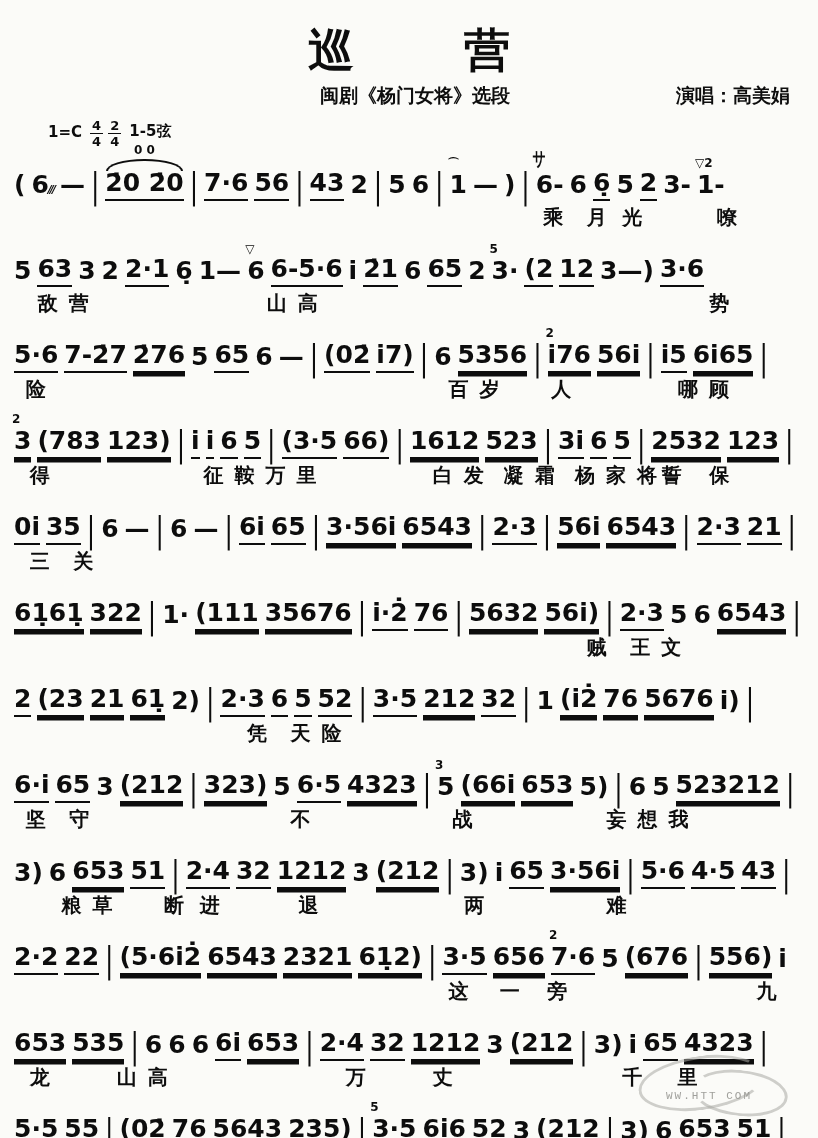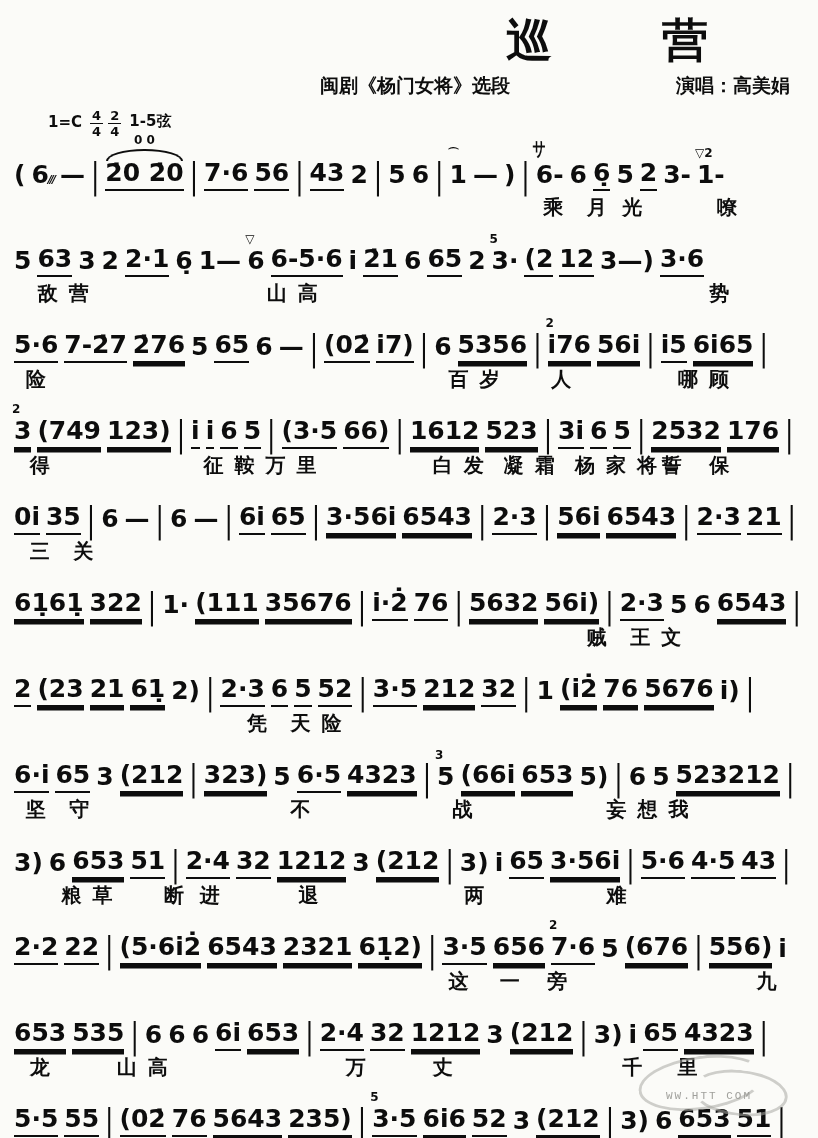--- a/index.html
+++ b/index.html
@@ -5,27 +5,27 @@
   html,body{margin:0;padding:0;}
   body{
     width:818px;height:1138px;
     background:#fbfbf8;color:#0d0d0d;
     font-family:"Liberation Serif", serif;
     position:relative;overflow:hidden;
   }
   .sheet{position:relative;width:818px;height:1138px;}
   
   .title{
-    text-align:right;
+    text-align:center;
     font-family:"DejaVu Serif", serif;
     font-weight:bold;
     font-size:46px;
     letter-spacing:110px;
     padding-left:110px; 
-    padding-top:14px;
+    padding-top:24px;
     line-height:1.15;
   }
   .sub-row{position:relative;height:26px;margin-top:6px;font-size:19px;}
   .subtitle{position:absolute;left:0;right:0;text-align:center;font-weight:bold;margin-left:12px;}
   .performer{position:absolute;right:28px;top:0;font-weight:bold;}
   .key-row{
     margin:8px 0 2px 48px;
     font-family:"DejaVu Sans", sans-serif;
     font-weight:bold;font-size:15px;
     display:flex;align-items:center;gap:8px;height:30px;
@@ -199,40 +199,40 @@
         <div class="lyrics-row">
           <span class="lyric" style="left: 1.5%;">险</span>
           <span class="lyric" style="left: 55%;">百岁</span>
           <span class="lyric" style="left: 68%;">人</span>
           <span class="lyric" style="left: 80%; margin-left: 32px;">哪顾</span>
         </div>
       </div>
       <div class="score-line">
         <div class="notes-row">
           <span class="tok u2">3<span class="sup">2</span></span>
-          <span class="tok u2">(749</span>
+          <span class="tok u2">(783</span>
           <span class="tok u2">123)</span>
           <span class="tok bar">|</span>
           <span class="tok u1">i</span>
           <span class="tok u1">i</span>
           <span class="tok u1">6</span>
           <span class="tok u1">5</span>
           <span class="tok bar">|</span>
           <span class="tok u1">(3·5</span>
           <span class="tok u1">66)</span>
           <span class="tok bar">|</span>
           <span class="tok u2">1612</span>
           <span class="tok u2">523</span>
           <span class="tok bar">|</span>
           <span class="tok u1">3i</span>
           <span class="tok u1">6</span>
           <span class="tok u1">5</span>
           <span class="tok bar">|</span>
           <span class="tok u2">2532</span>
-          <span class="tok u2">176</span>
+          <span class="tok u2">123</span>
           <span class="tok bar">|</span>
         </div>
         <div class="lyrics-row">
           <span class="lyric" style="left: 2%;">得</span>
           <span class="lyric" style="left: 24%;">征鞍万里</span>
           <span class="lyric" style="left: 53%;">白发</span>
           <span class="lyric" style="left: 62%;">凝霜</span>
           <span class="lyric" style="left: 71%;">杨家将</span>
           <span class="lyric" style="left: 82%;">誓</span>
           <span class="lyric" style="left: 88%;">保</span>

